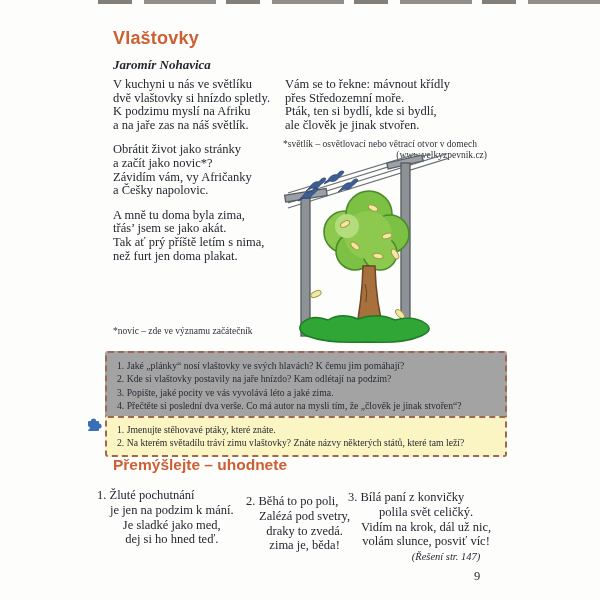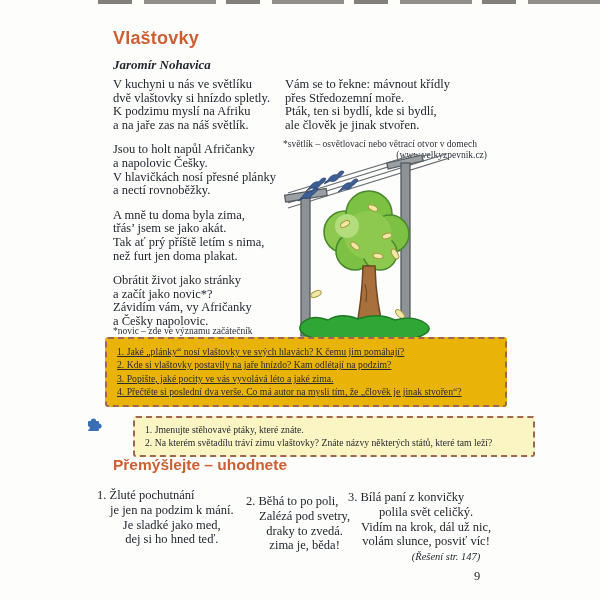--- a/index.html
+++ b/index.html
@@ -25,22 +25,22 @@
   .fn { font-size:9.5px; color:#2c3038; }
   .fn-left  { position:absolute; left:113px; top:326px; }
   .fn-right { position:absolute; left:283px; top:139px; width:204px; }
   .fn-right .source { text-align:right; margin-top:1px; }
   .illu { position:absolute; left:283px; top:154px; }
   .qbox {
     position:absolute; left:105px; width:378px;
     border:2px dashed #9d6753; border-radius:3px;
     padding:6px 10px; font-size:9.7px; line-height:13.4px; color:#262b34;
   }
-  .qbox1 { top:337px; background:#eab308;text-decoration:underline; }
-  .qbox2 { top:416px; background:#fbf4c3; padding-top:5px; padding-bottom:5px;margin-left:28px; }
+  .qbox1 { top:351px; background:#a3a3a3; }
+  .qbox2 { top:416px; background:#fbf4c3; padding-top:5px; padding-bottom:5px; }
   .puzzle { position:absolute; left:85px; top:416px; width:18px; height:18px; }
   .think-heading {
     position:absolute; left:113px; top:456px;
     font-family:"Liberation Sans", sans-serif; font-weight:bold;
     font-size:15.5px; color:#cd5f32;
   }
   .riddle { position:absolute; font-size:12.5px; line-height:14.8px; }
   .riddle .cont { padding-left:13px;text-align:center; }
   #riddle-1 { left:97px;  top:488px; }
   #riddle-2 { left:246px; top:494px; }
@@ -59,36 +59,30 @@
   <div class="author">Jaromír Nohavica</div>
 
   <div class="poem-col poem-left">
     <div class="stanza">
       <div>V kuchyni u nás ve světlíku</div>
       <div>dvě vlaštovky si hnízdo spletly.</div>
       <div>K podzimu myslí na Afriku</div>
       <div>a na jaře zas na náš světlík.</div>
     </div>
     <div class="stanza">
-      <div>Jsou to holt napůl Afričanky</div>
-      <div>a napolovic Češky.</div>
-      <div>V hlavičkách nosí přesné plánky</div>
-      <div>a nectí rovnoběžky.</div>
+      <div>Obrátit život jako stránky</div>
+      <div>a začít jako novic*?</div>
+      <div>Závidím vám, vy Afričanky</div>
+      <div>a Češky napolovic.</div>
     </div>
     <div class="stanza">
       <div>A mně tu doma byla zima,</div>
       <div>třás’ jsem se jako akát.</div>
       <div>Tak ať prý příště letím s nima,</div>
       <div>než furt jen doma plakat.</div>
-    </div>
-    <div class="stanza">
-      <div>Obrátit život jako stránky</div>
-      <div>a začít jako novic*?</div>
-      <div>Závidím vám, vy Afričanky</div>
-      <div>a Češky napolovic.</div>
     </div>
   </div>
 
   <div class="fn fn-left">*novic – zde ve významu začátečník</div>
 
   <div class="poem-col poem-right">
     <div class="stanza">
       <div>Vám se to řekne: mávnout křídly</div>
       <div>přes Středozemní moře.</div>
       <div>Pták, ten si bydlí, kde si bydlí,</div>

